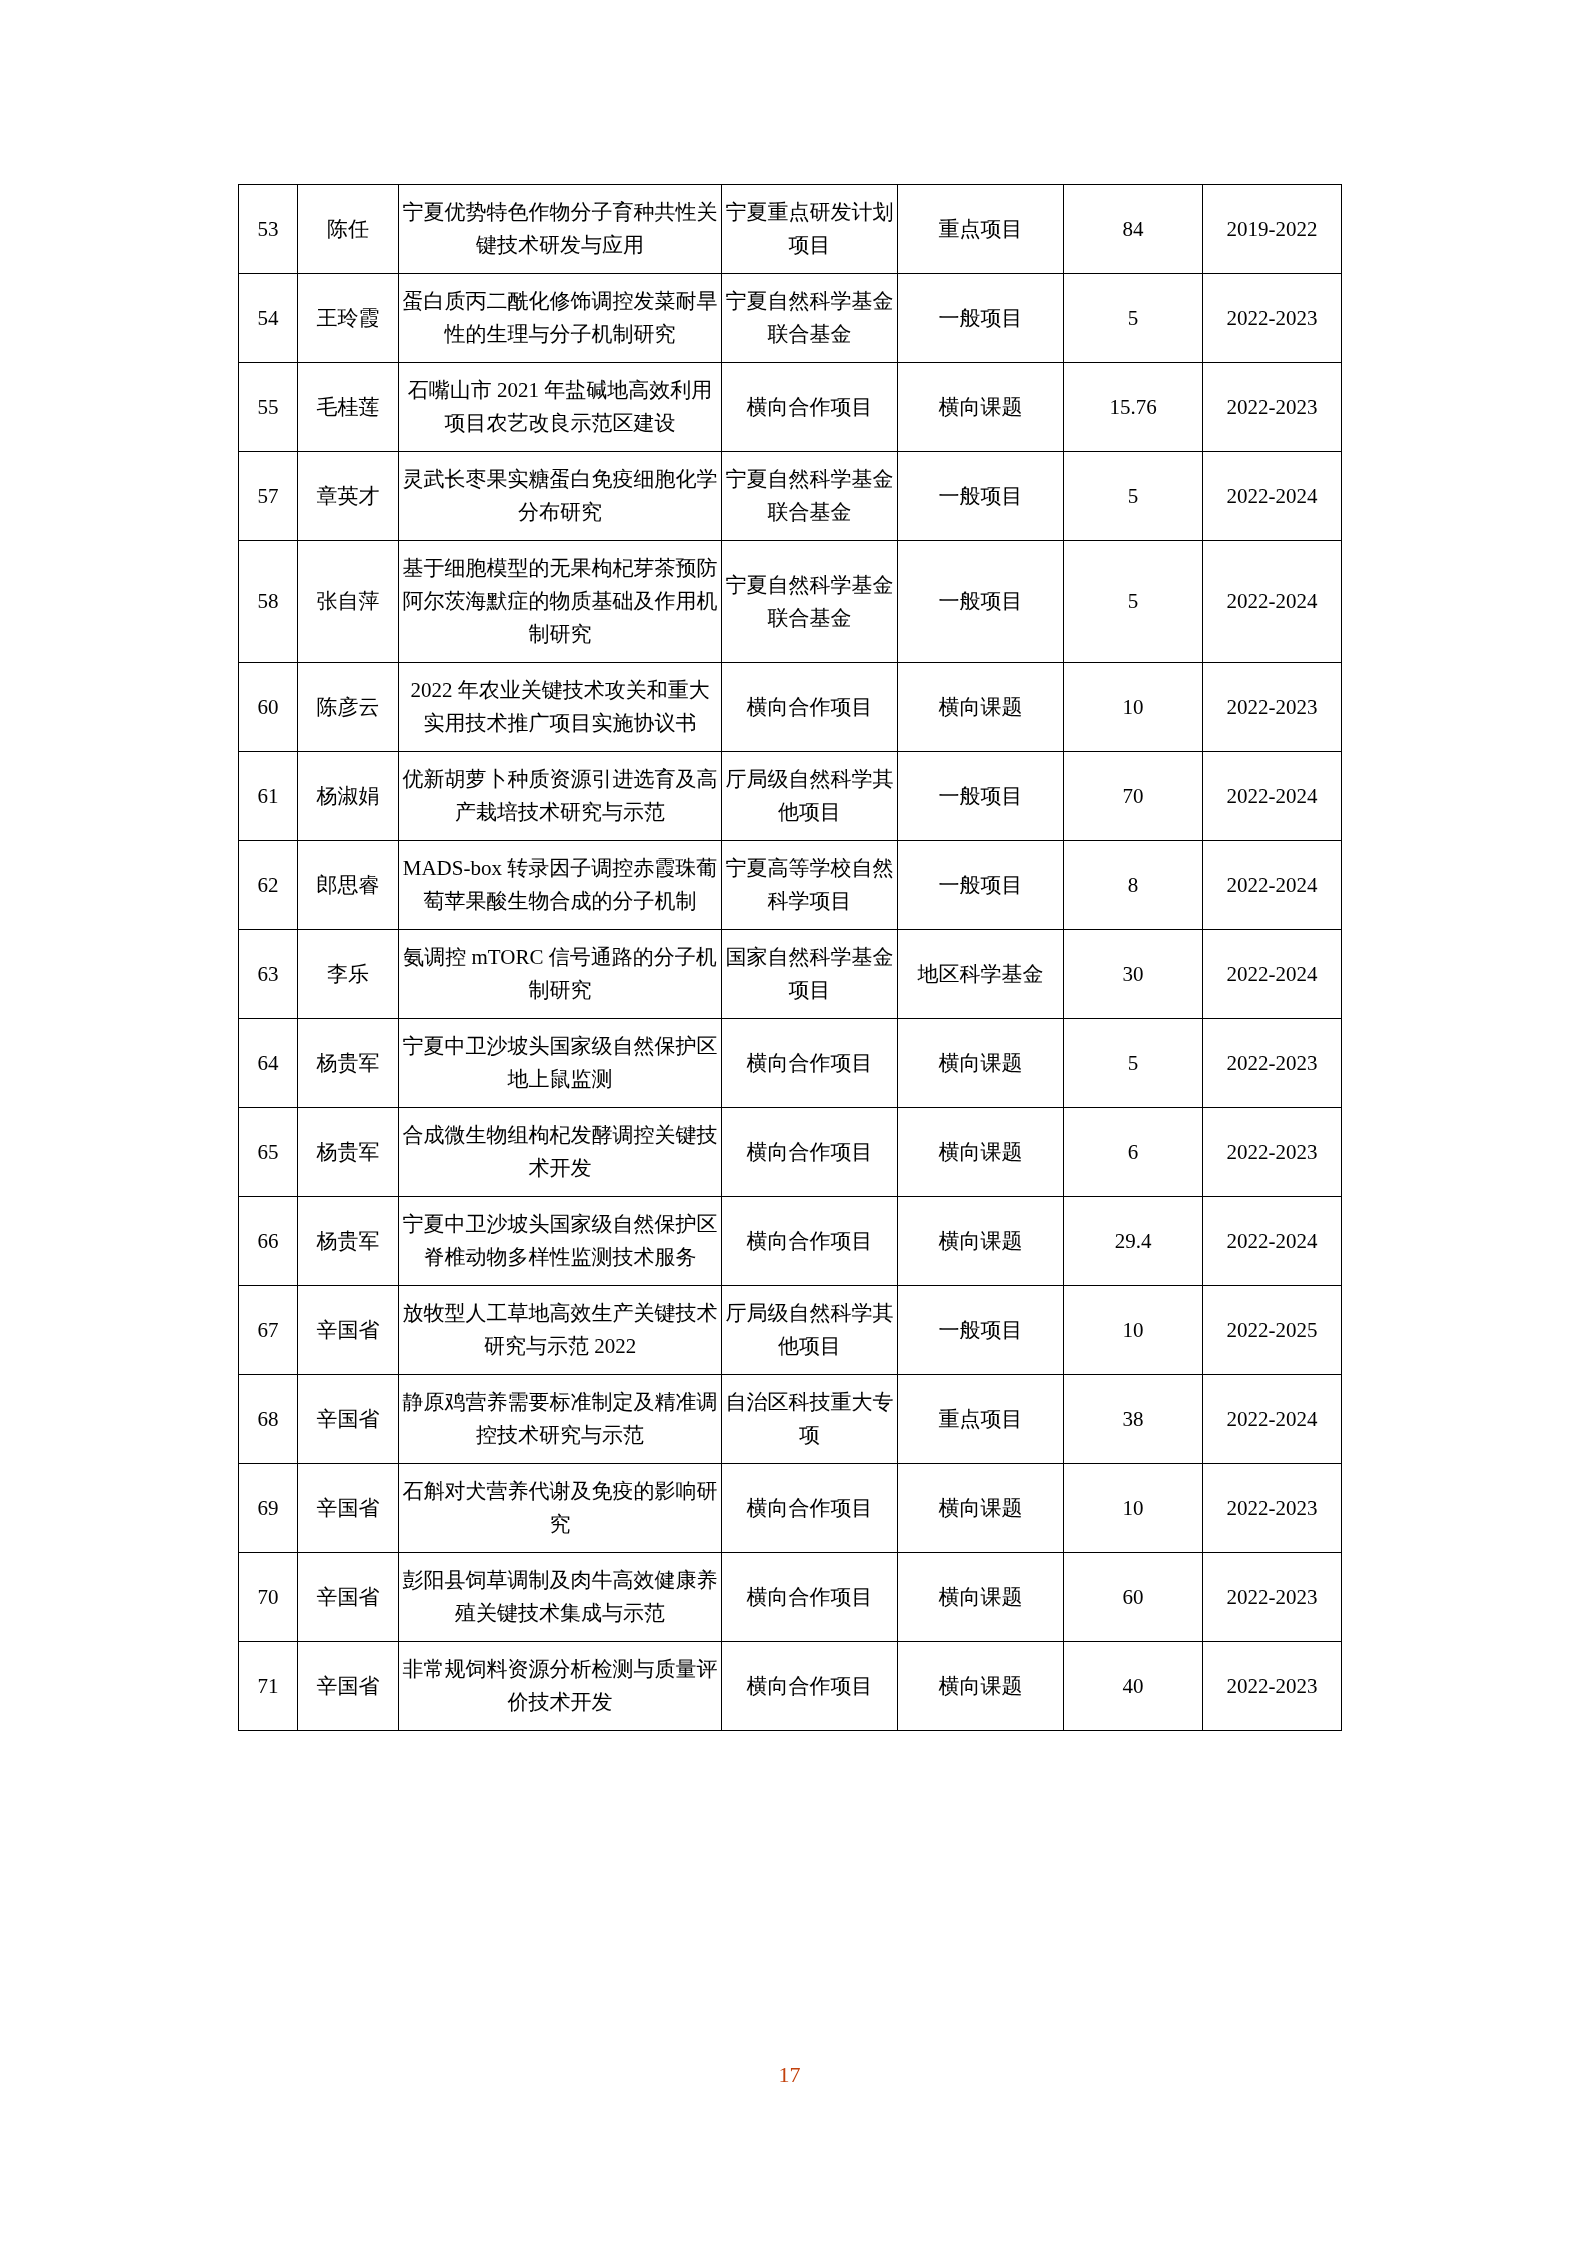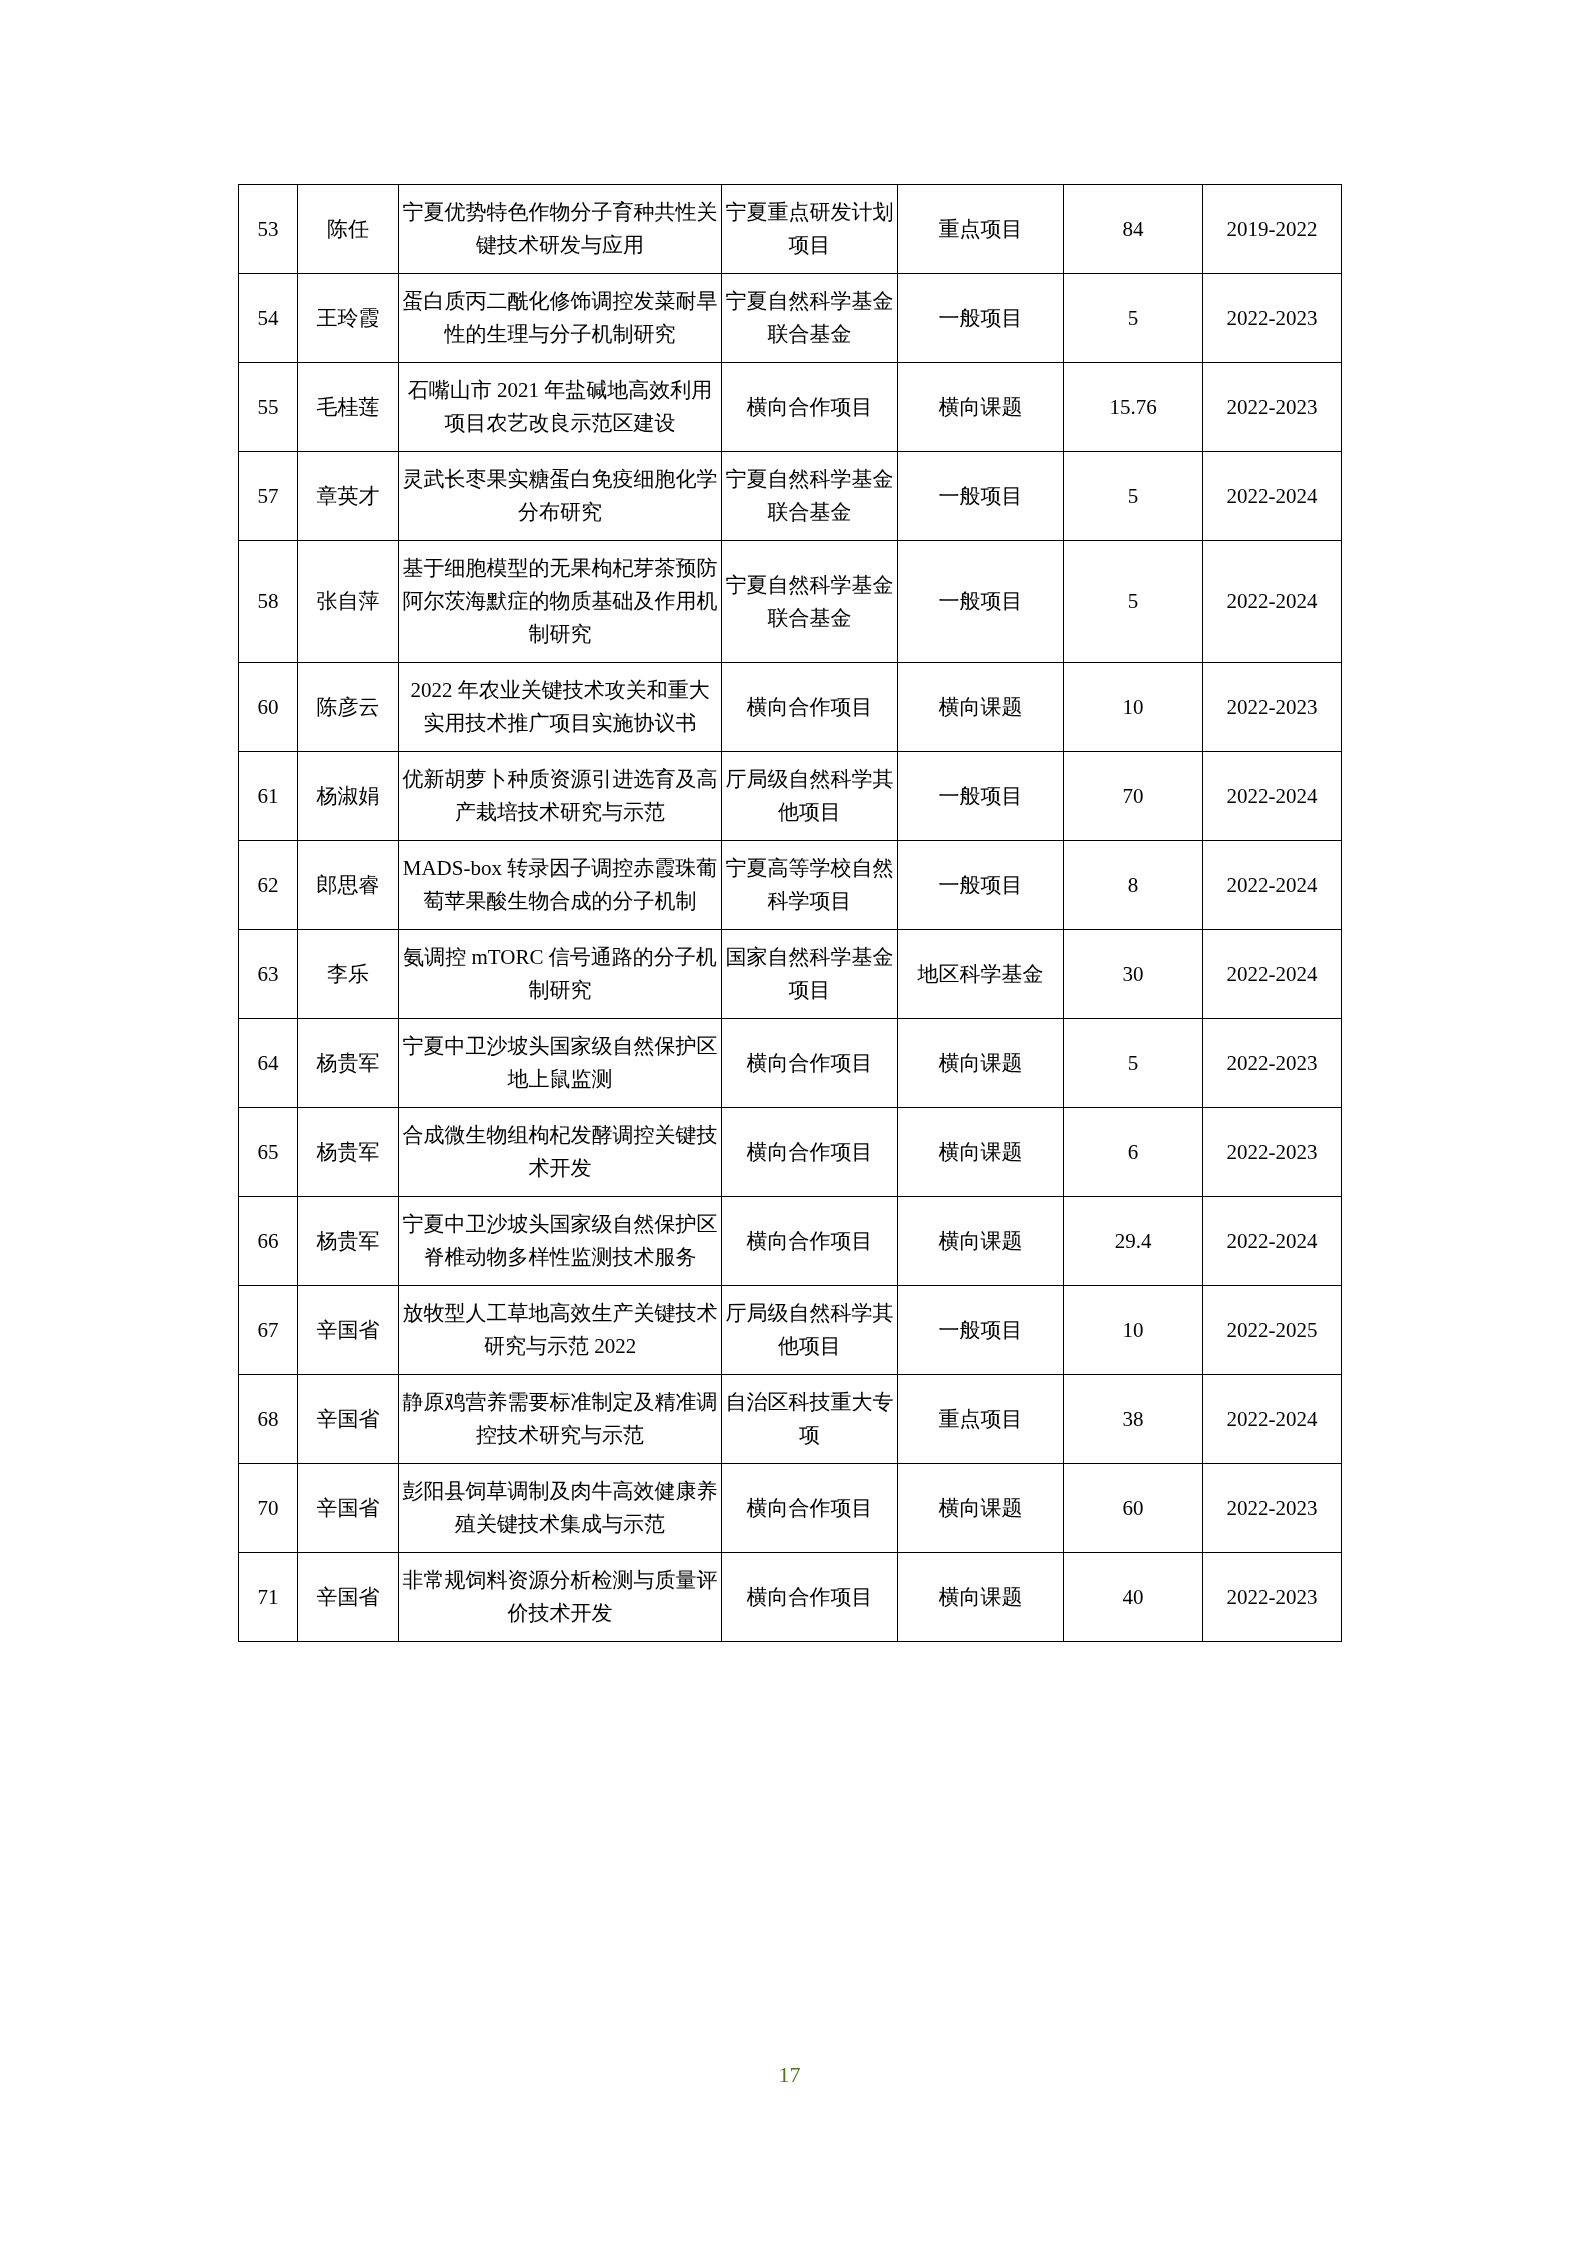--- a/index.html
+++ b/index.html
@@ -42,21 +42,21 @@
     padding-left: 4px;
     padding-right: 4px;
   }
   .page-number {
     position: absolute;
     left: 238px;
     width: 1103px;
     top: 2062px;
     text-align: center;
     font-size: 22px;
-    color: #4d7c0f;
+    color: #c2410c;
   }
 </style>
 </head>
 <body>
 
 <div class="page">
 
   <table class="projects">
     <colgroup>
       <col style="width:59px">
@@ -188,20 +188,29 @@
         <tr>
           <td class="c-no">68</td>
           <td class="c-name">辛国省</td>
           <td class="c-title">静原鸡营养需要标准制定及精准调控技术研究与示范</td>
           <td class="c-source">自治区科技重大专项</td>
           <td class="c-level">重点项目</td>
           <td class="c-amount">38</td>
           <td class="c-years">2022-2024</td>
         </tr>
         <tr>
+          <td class="c-no">69</td>
+          <td class="c-name">辛国省</td>
+          <td class="c-title">石斛对犬营养代谢及免疫的影响研究</td>
+          <td class="c-source">横向合作项目</td>
+          <td class="c-level">横向课题</td>
+          <td class="c-amount">10</td>
+          <td class="c-years">2022-2023</td>
+        </tr>
+        <tr>
           <td class="c-no">70</td>
           <td class="c-name">辛国省</td>
           <td class="c-title">彭阳县饲草调制及肉牛高效健康养殖关键技术集成与示范</td>
           <td class="c-source">横向合作项目</td>
           <td class="c-level">横向课题</td>
           <td class="c-amount">60</td>
           <td class="c-years">2022-2023</td>
         </tr>
         <tr>
           <td class="c-no">71</td>

